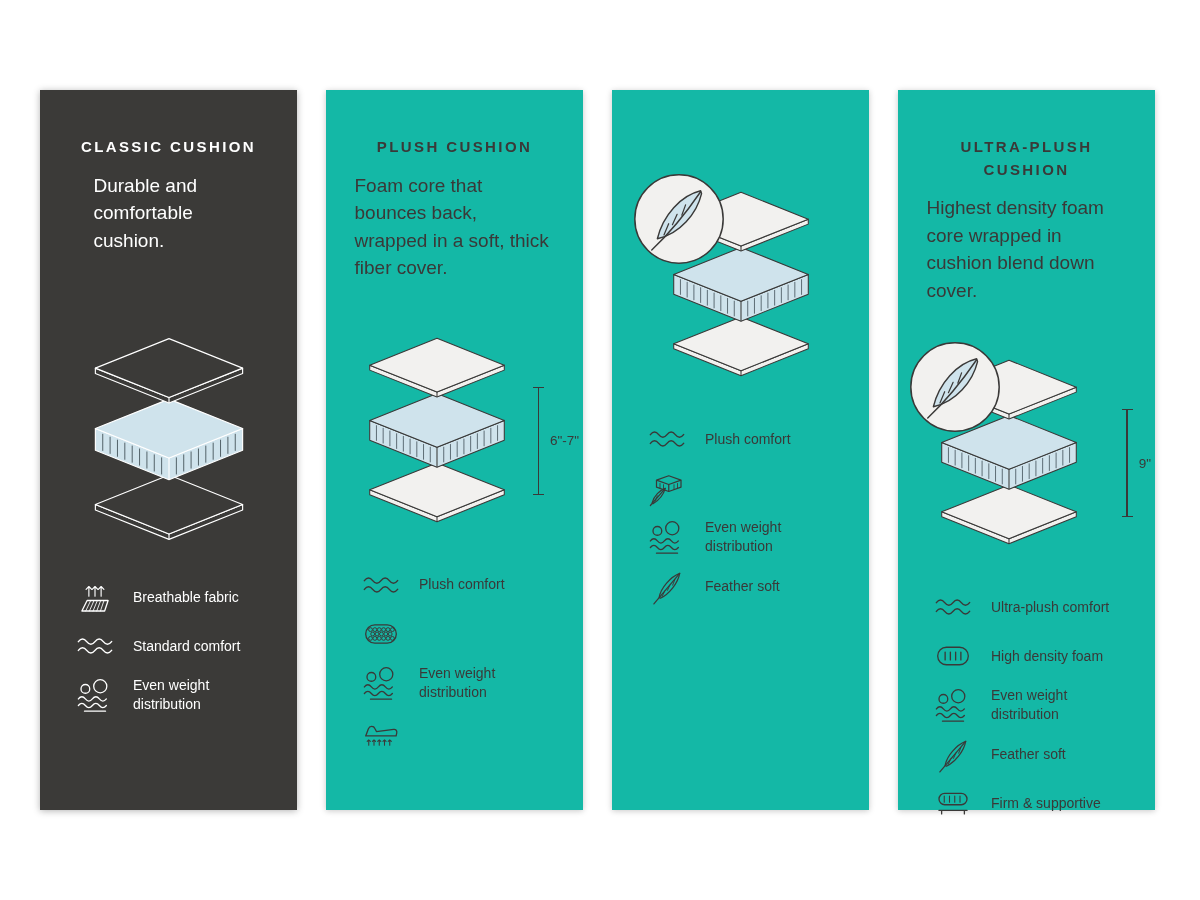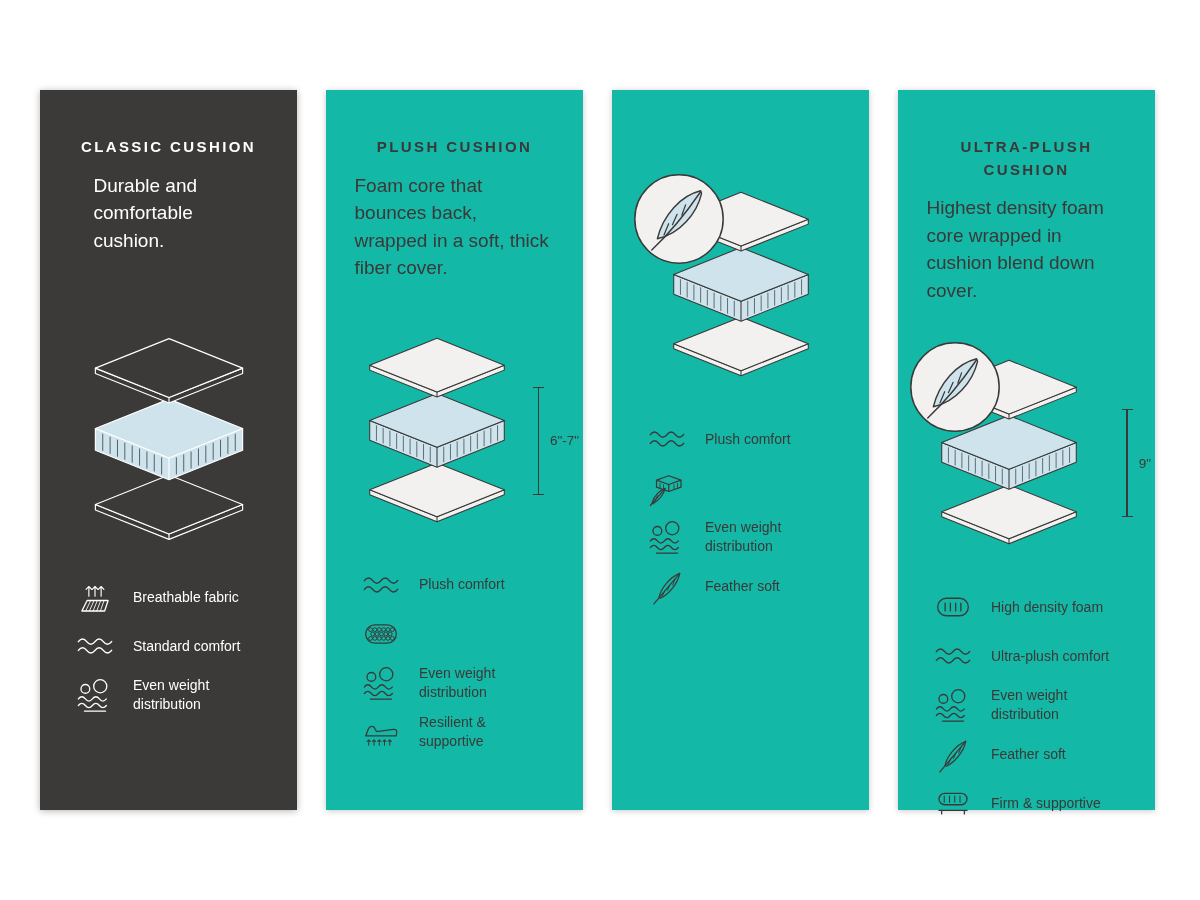--- a/index.html
+++ b/index.html
@@ -251,21 +251,20 @@
               </svg>
             </span>
           <span class="f-label">Even weight distribution</span>
         </li>
         <li class="feature">
           <span class="f-icon">
               <svg viewBox="0 0 48 48">
                 <use href="#resilient-supportive-icon"></use>
               </svg>
             </span>
-          <span class="f-label">Resilient &amp; supportive</span>
         </li>
       </ul>
     </article>
 
     <article class="card">
       <div class="diagram">
         <svg class="cushion-svg" viewBox="0 0 240 272">
             <use href="#cushion-layers"></use>
           </svg>
         <span class="badge">
@@ -323,32 +322,32 @@
           </span>
         <div class="measure">
           <span class="m-line"></span>
           <span class="m-label">9"</span>
         </div>
       </div>
       <ul class="features">
         <li class="feature">
           <span class="f-icon">
               <svg viewBox="0 0 48 48">
+                <use href="#wave-icon"></use>
+              </svg>
+            </span>
+          <span class="f-label">Ultra-plush comfort</span>
+        </li>
+        <li class="feature">
+          <span class="f-icon">
+              <svg viewBox="0 0 48 48">
                 <use href="#high-density-foam-icon"></use>
               </svg>
             </span>
           <span class="f-label">High density foam</span>
-        </li>
-        <li class="feature">
-          <span class="f-icon">
-              <svg viewBox="0 0 48 48">
-                <use href="#wave-icon"></use>
-              </svg>
-            </span>
-          <span class="f-label">Ultra-plush comfort</span>
         </li>
         <li class="feature">
           <span class="f-icon">
               <svg viewBox="0 0 48 48">
                 <use href="#even-weight-icon"></use>
               </svg>
             </span>
           <span class="f-label">Even weight distribution</span>
         </li>
         <li class="feature">

